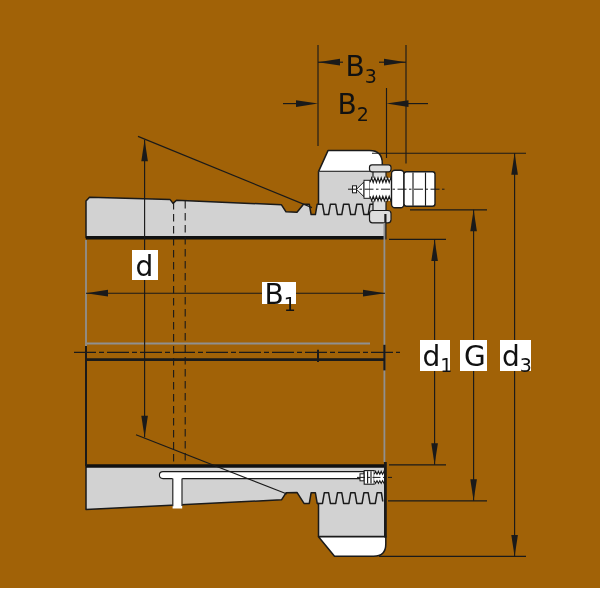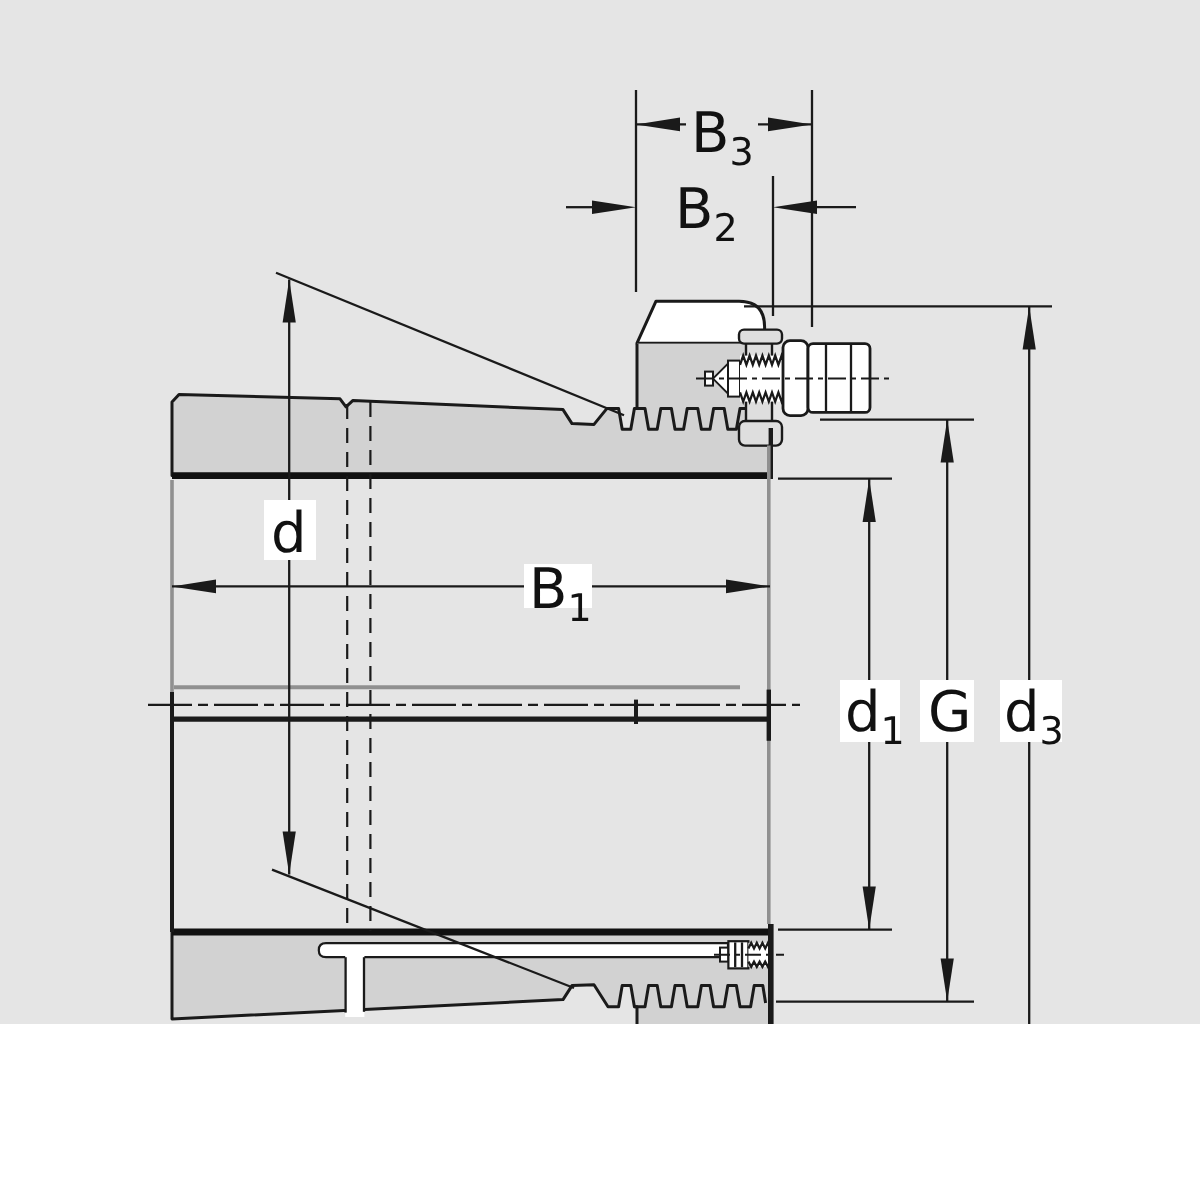--- a/index.html
+++ b/index.html
@@ -1,16 +1,16 @@
 <!DOCTYPE html>
 <html><head>
 <meta charset="utf-8">
 <style>
   html,body{margin:0;padding:0;background:#ffffff;}
-  .stage{width:600px;height:512px;position:relative;background:#e5e5e5;overflow:hidden;}
+  .stage{width:600px;height:588px;position:relative;background:#a16207;overflow:hidden;}
   svg{display:block;}
   .ln{stroke:#1a1a1a;stroke-width:1.15;fill:none;}
   .ln2{stroke:#1a1a1a;stroke-width:1.5;fill:none;}
   .thick{stroke:#111;stroke-width:3.4;fill:none;}
   .arrow{fill:#1a1a1a;stroke:none;}
   .patch{fill:#ffffff;stroke:none;}
   text{font-family:"DejaVu Sans","Liberation Sans",sans-serif;fill:#111;font-size:28px;}
   .sub{font-size:19px;}
 </style>
 </head>

